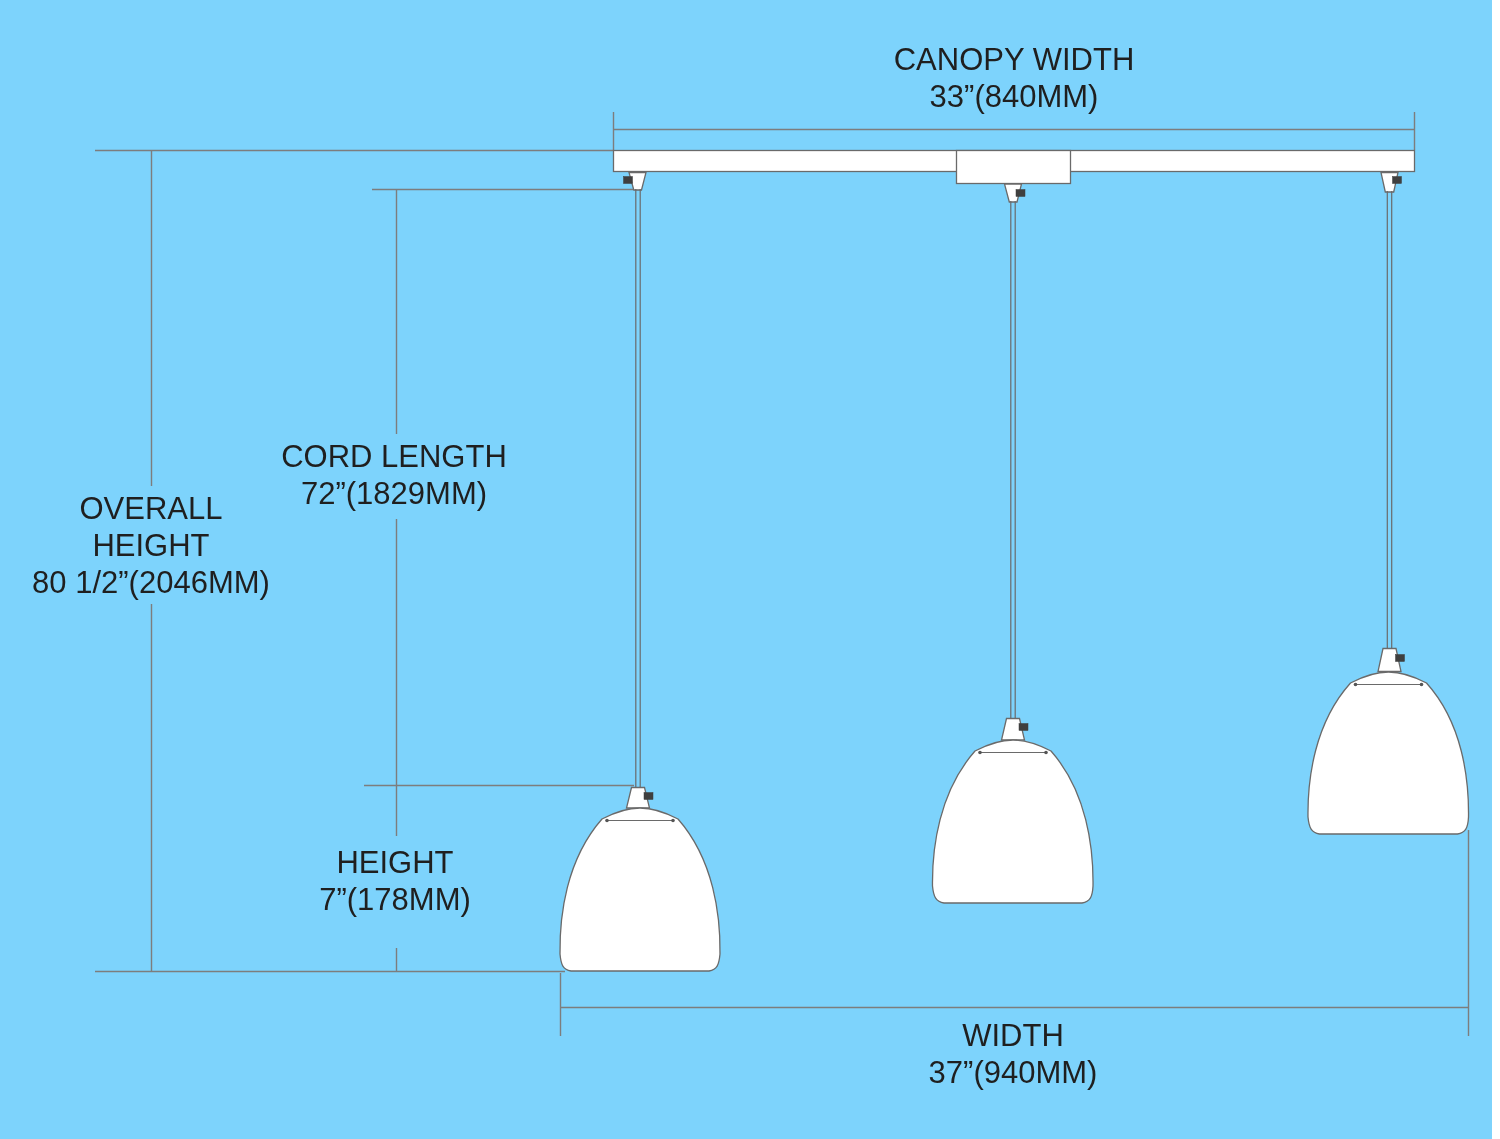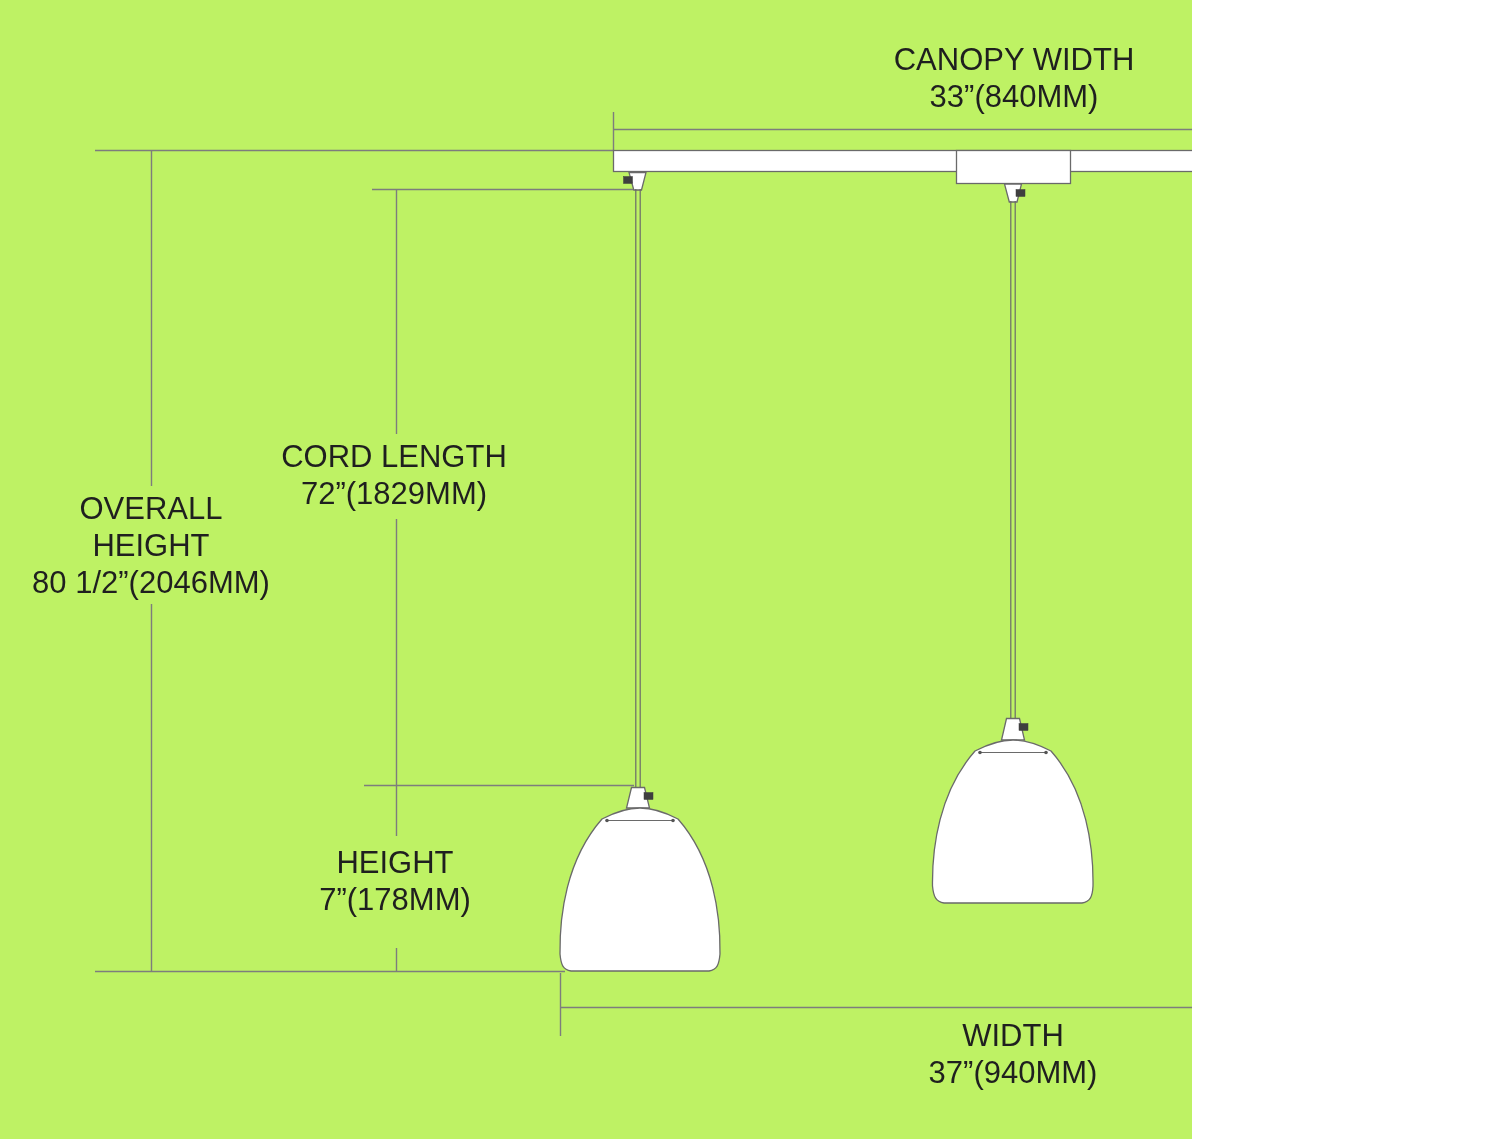--- a/index.html
+++ b/index.html
@@ -1,20 +1,20 @@
 <!DOCTYPE html>
 <html><head>
 <meta charset="utf-8">
 <style>
   html, body { margin: 0; padding: 0; background: #ffffff; }
   .stage {
     position: relative;
-    width: 1192px;
+    width: 1492px;
     height: 1139px;
-    background: #bef264;
+    background: #7dd3fc;
     overflow: hidden;
   }
   svg { display: block; }
   .dim  { stroke: #7d7d7d; stroke-width: 1.4; fill: none; }
   .fix  { stroke: #6a6a6a; stroke-width: 1.3; fill: #ffffff; }
   .cord { stroke: #6a6a6a; stroke-width: 1.2; fill: none; }
   .screw { fill: #3f3f3f; stroke: #3f3f3f; stroke-width: 0.5; }
   .rimdot { fill: #555555; }
   .lbl {
     font-family: "Liberation Sans", sans-serif;

